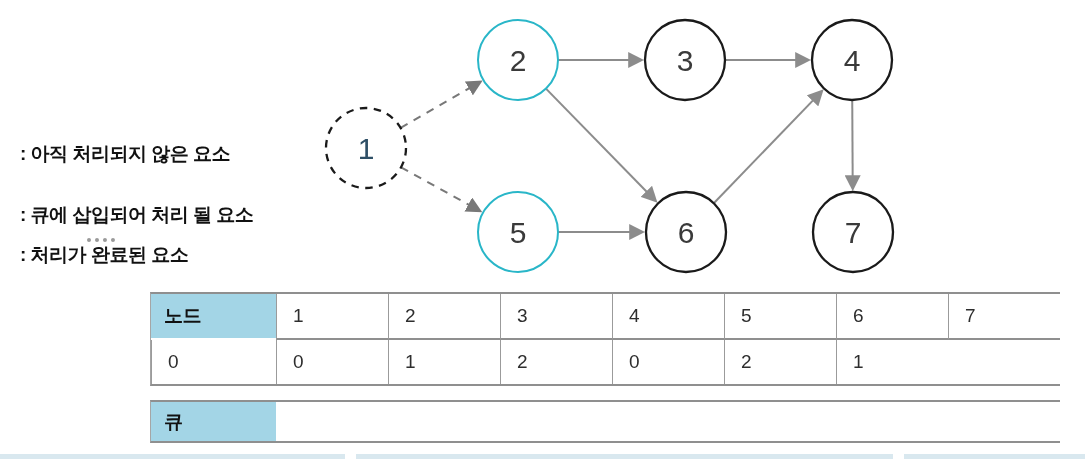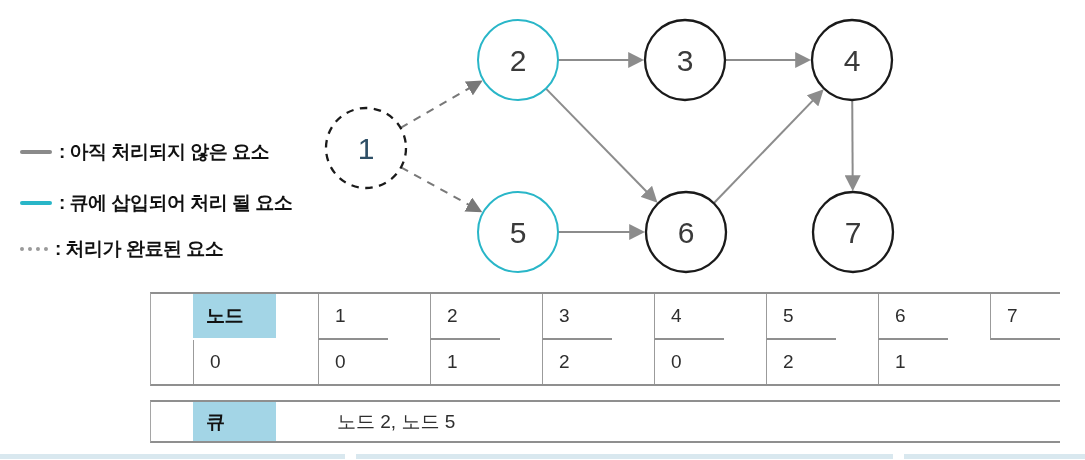--- a/index.html
+++ b/index.html
@@ -3,49 +3,49 @@
 <meta charset="utf-8">
 <style>
   html,body{margin:0;padding:0;}
   body{
     width:1085px;height:460px;position:relative;overflow:hidden;
     background:#ffffff;
     font-family:"Liberation Sans","DejaVu Sans",sans-serif;
   }
   
   .legend{position:absolute;left:20px;top:0;}
-  .legend-item{position:absolute;display:flex;align-items:center;height:22px;white-space:nowrap;}
+  .legend-item{position:absolute;display:flex;align-items:center;height:22px;white-space:nowrap;flex-direction:column;}
   .legend-item .swatch{display:inline-block;margin-right:7px;}
   .sw-solid-gray{width:32px;height:4px;background:#8a8a8a;border-radius:2px;}
   .sw-solid-cyan{width:32px;height:4px;background:#29b6c8;border-radius:2px;}
   .sw-dotted{width:28px;height:0;border-top:4px dotted #9a9a9a;}
   .legend-label{font-size:19px;font-weight:bold;color:#111;letter-spacing:-0.5px;}
   
   #graph-svg{position:absolute;left:0;top:0;}
   
   .tbl{position:absolute;left:150px;box-sizing:border-box;border-top:2px solid #8f8f8f;border-bottom:2px solid #8f8f8f;border-left:1.5px solid #a5a5a5;background:#fff;}
   #indegree-table{top:292px;width:910px;display:grid;grid-template-columns:125px repeat(7,1fr);grid-template-rows:46px 44px;}
   #queue-table{top:400px;width:910px;height:43px;display:grid;grid-template-columns:125px 1fr;}
-  .cell{display:flex;align-items:center;box-sizing:border-box;font-size:19px;color:#2e2e2e;padding-left:16px;background:#fff;margin-left:42px;}
+  .cell{display:flex;align-items:center;box-sizing:border-box;font-size:19px;color:#2e2e2e;padding-left:16px;background:#fff;}
   .cell.v{border-left:1.5px solid #9b9b9b;}
   .cell.rowtop{border-bottom:2px solid #8f8f8f;}
   .cell.hdr{background:#a3d5e6;font-weight:bold;color:#111;font-size:19px;padding-left:13px;letter-spacing:-0.5px;}
   .cell.hdr.rowtop{border-bottom:2px solid #ffffff;}
   
   .bottom-strip{position:absolute;top:454px;height:5px;background:#d9e8ef;}
 </style>
 </head>
 <body>
 
 <div class="legend">
   <div class="legend-item" style="top:141px">
     <span class="swatch sw-solid-gray"></span>
     <span class="legend-label">: 아직 처리되지 않은 요소</span>
   </div>
-  <div class="legend-item" style="top:192px">
+  <div class="legend-item" style="top:202px">
     <span class="swatch sw-solid-cyan"></span>
     <span class="legend-label">: 큐에 삽입되어 처리 될 요소</span>
   </div>
   <div class="legend-item" style="top:238px">
     <span class="swatch sw-dotted"></span>
     <span class="legend-label">: 처리가 완료된 요소</span>
   </div>
 </div>
 
 <svg id="graph-svg" width="1085" height="292">
@@ -98,18 +98,17 @@
     <div class="cell v">0</div>
     <div class="cell v">1</div>
     <div class="cell v">2</div>
     <div class="cell v">0</div>
     <div class="cell v">2</div>
     <div class="cell v">1</div>
   </div>
 
 <div id="queue-table" class="tbl">
   <div class="cell hdr">큐</div>
-  <div class="cell" style="padding-left:19px">노드 2, 노드 5</div>
 </div>
 
 <div class="bottom-strip" style="left:0;width:345px"></div>
 <div class="bottom-strip" style="left:356px;width:537px"></div>
 <div class="bottom-strip" style="left:904px;width:181px"></div>
 
 </body></html>

